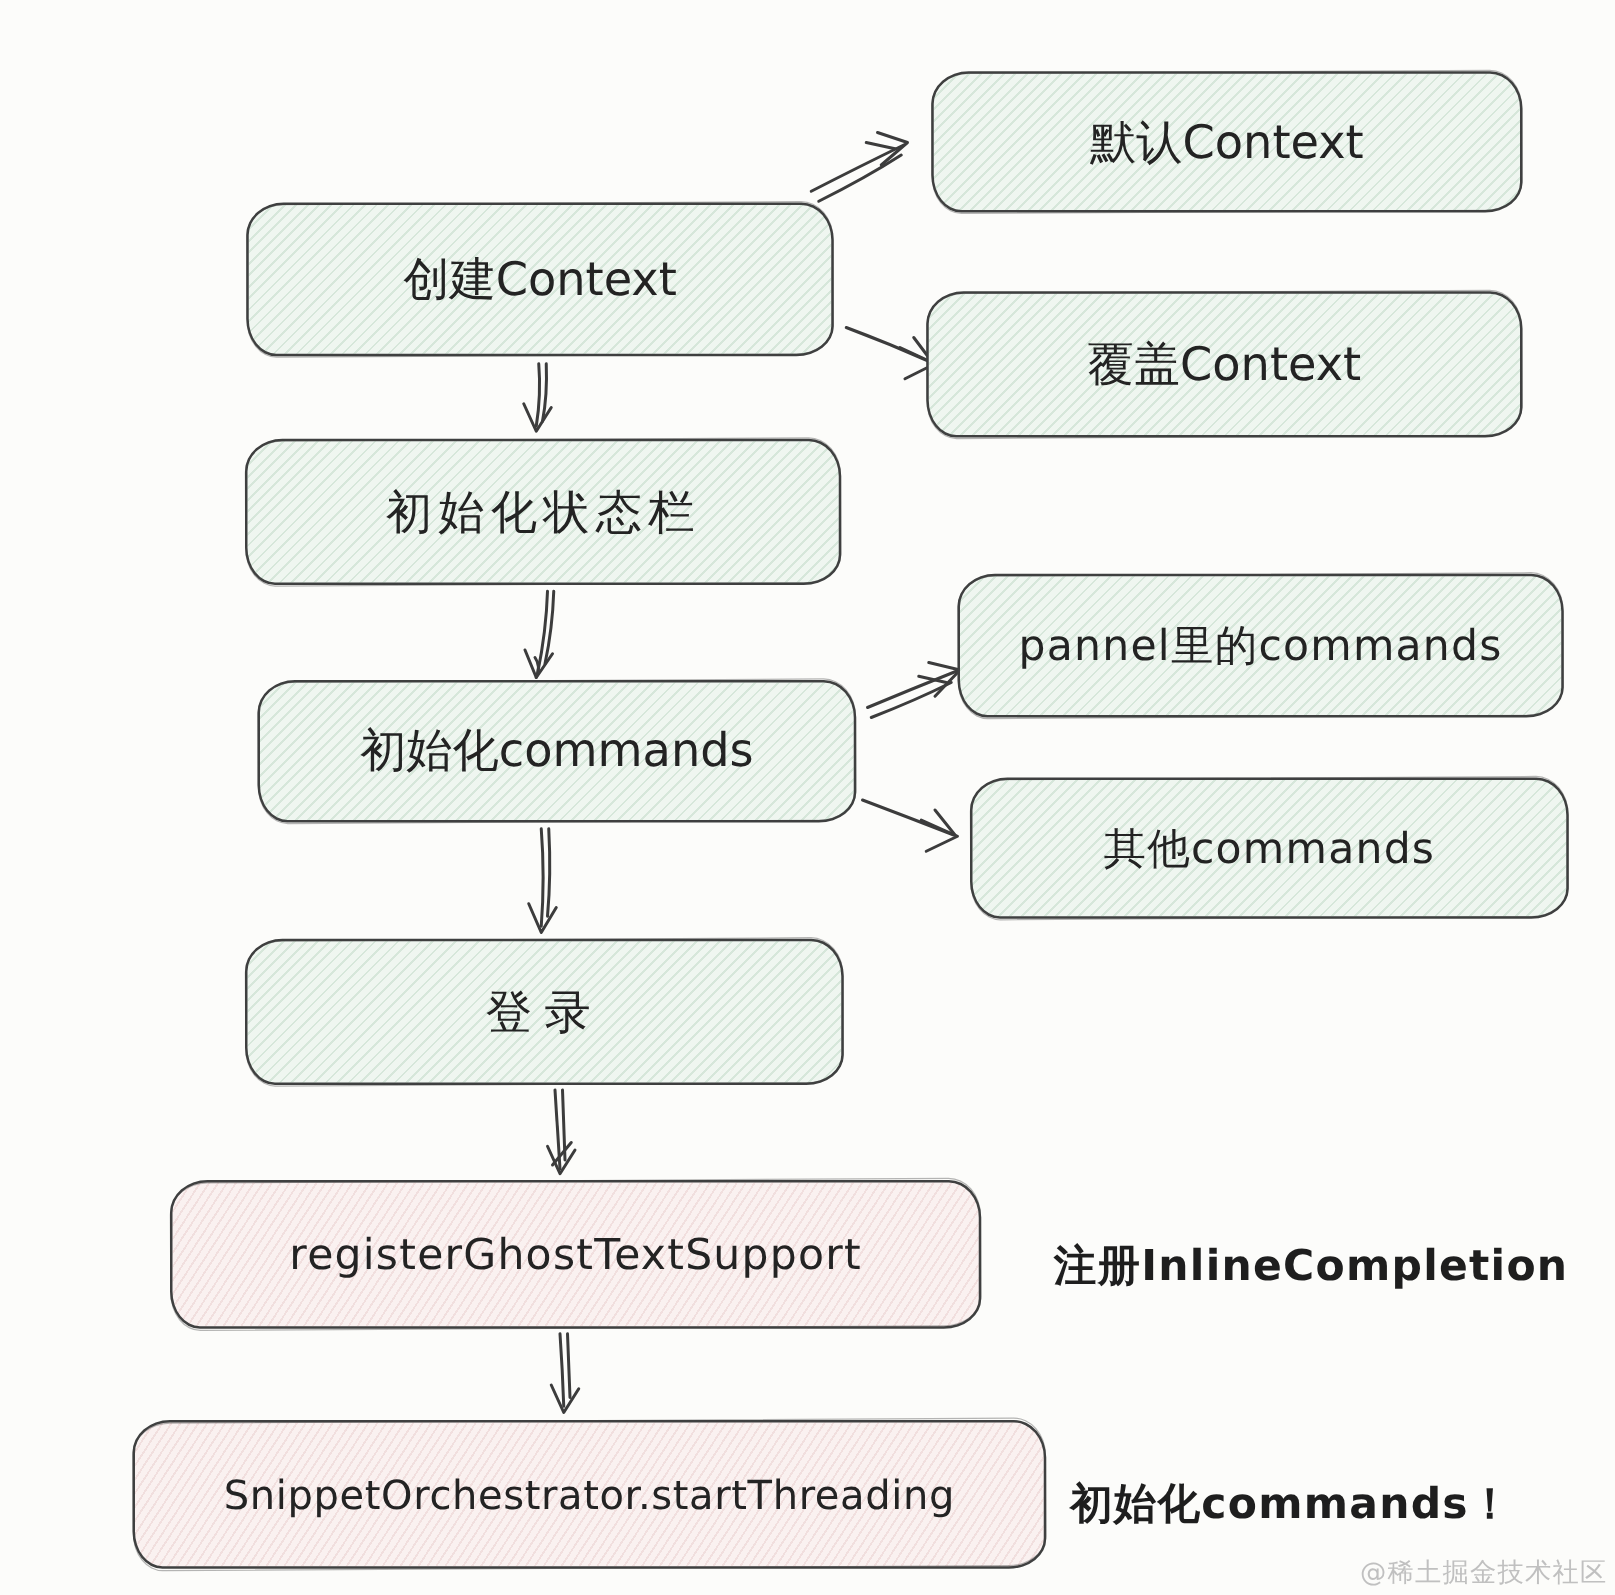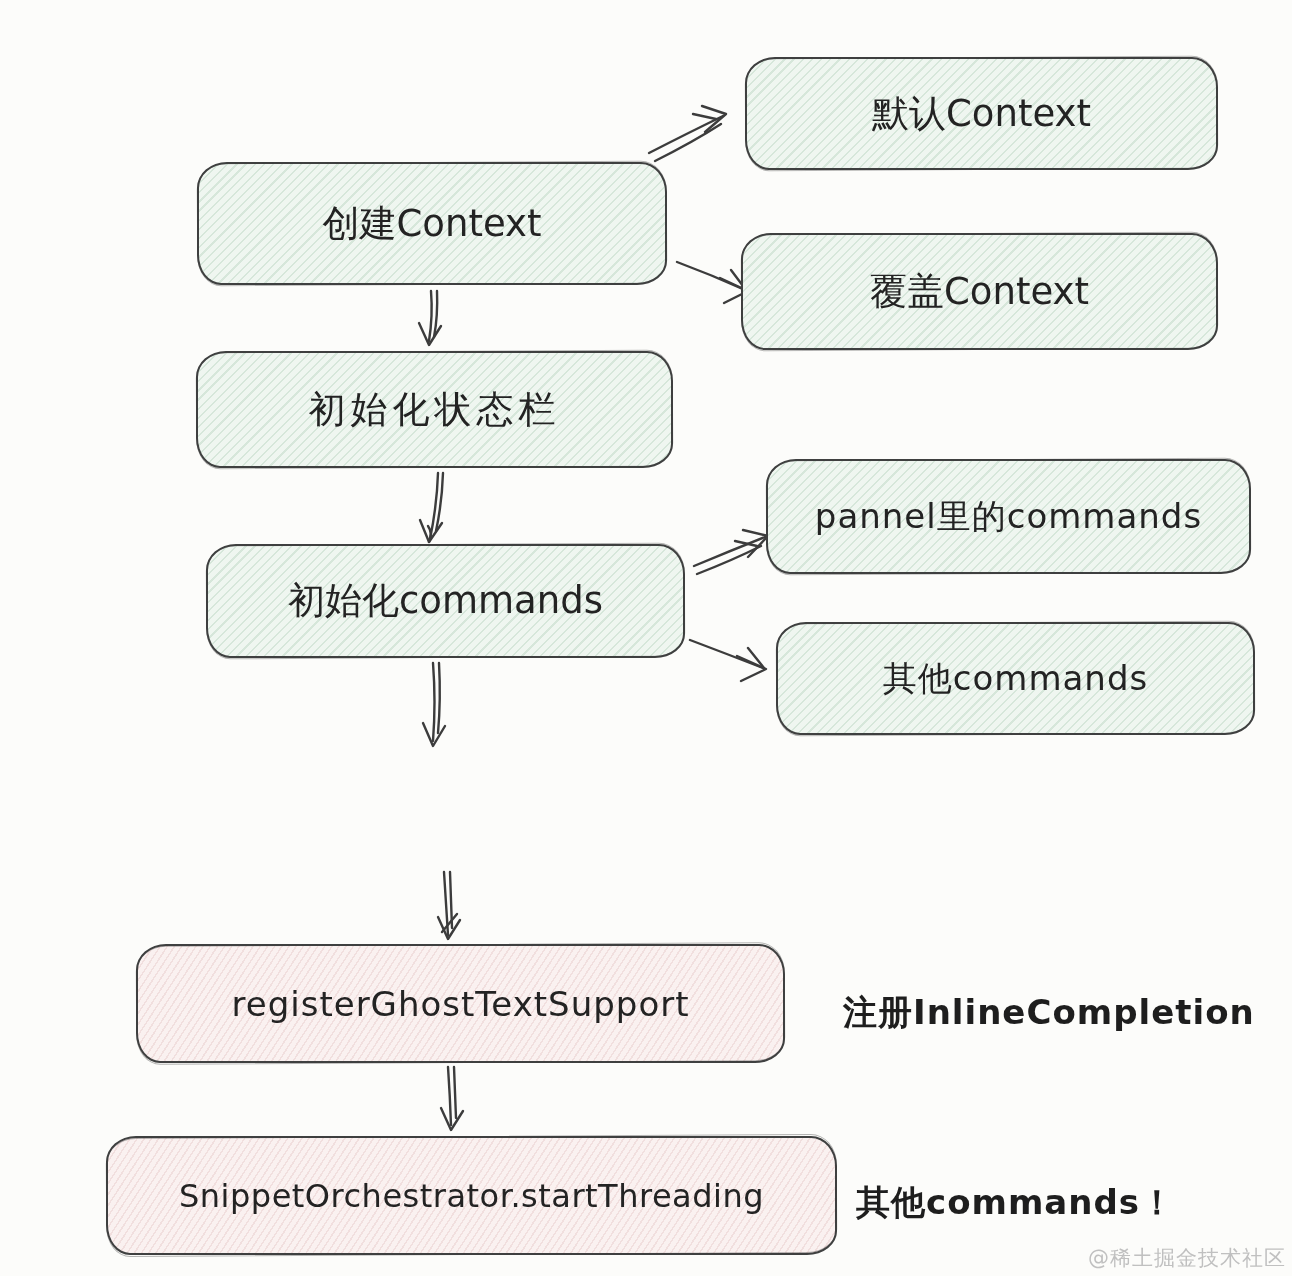--- a/index.html
+++ b/index.html
@@ -173,28 +173,31 @@
   </div>
 
   <div class="node green code-label" style="left:766px;top:459px;width:485px;height:115px">
     <span>pannel里的commands</span>
   </div>
 
   <div class="node green code-label" style="left:776px;top:622px;width:479px;height:113px">
     <span>其他commands</span>
   </div>
 
+  <div class="node green wide-spaced" style="left:196px;top:751px;width:479px;height:117px">
+    <span>登录</span>
+  </div>
 
   <div class="node pink code-label" style="left:136px;top:944px;width:649px;height:119px">
     <span>registerGhostTextSupport</span>
   </div>
 
   <div class="node pink code-label-sm" style="left:106px;top:1136px;width:731px;height:119px">
     <span>SnippetOrchestrator.startThreading</span>
   </div>
 
   <div class="annotation" style="left:843px;top:990px">注册InlineCompletion</div>
 
-  <div class="annotation" style="left:856px;top:1180px">其他commands！</div>
+  <div class="annotation" style="left:856px;top:1180px">初始化commands！</div>
 
   <div class="watermark">@稀土掘金技术社区</div>
 
 </div>
 
 </body></html>

